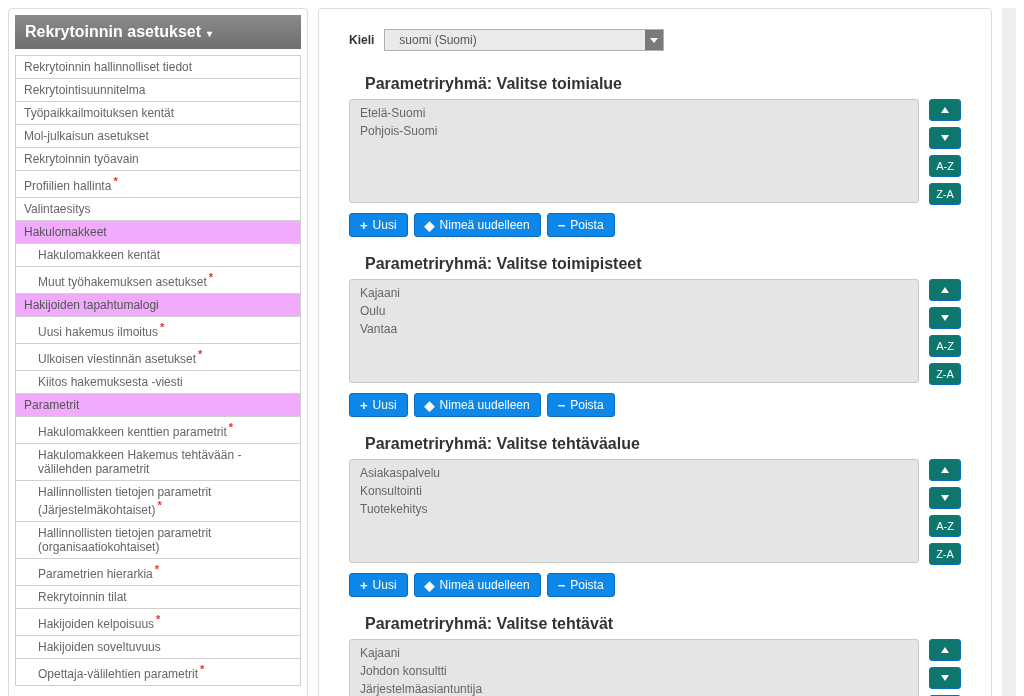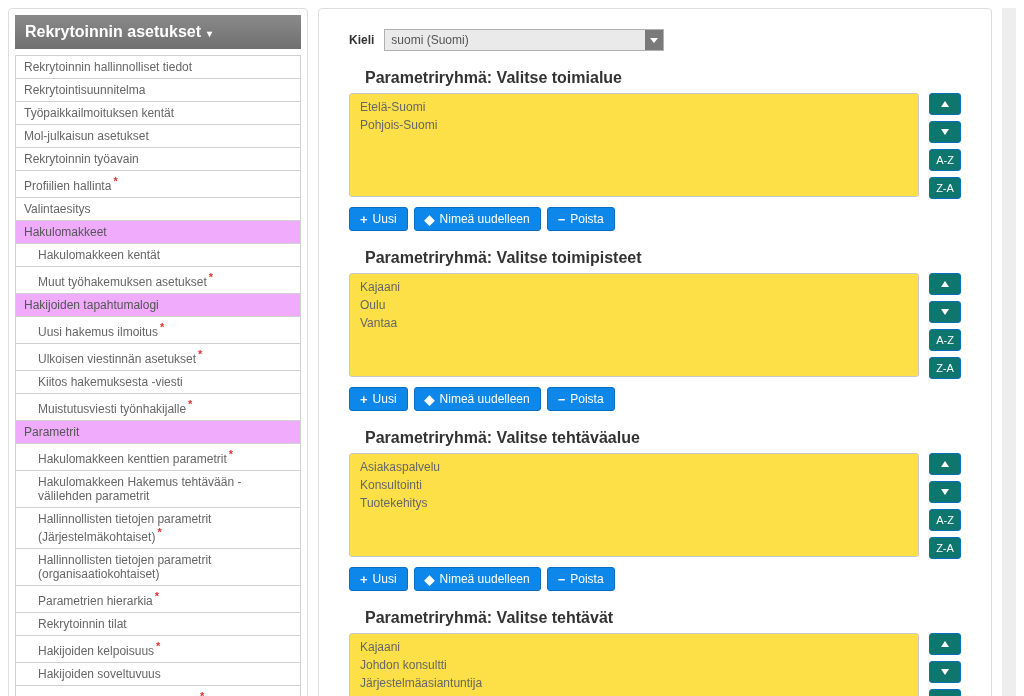--- a/index.html
+++ b/index.html
@@ -21,44 +21,44 @@
   border-bottom: 1px solid #d0d0d0;
   padding: 4px 8px;
   color: #666; font-size: 12px; cursor: pointer;
   background: #fff;
 }
 .nav-item:last-child { border-bottom: none; }
 .nav-item.sub { padding-left: 22px; }
 .nav-item.section { background: #f0abfc; color: #555; }
 .asterisk { color: #e03030; font-weight: bold; margin-left: 2px; font-size: 11px; vertical-align: super; }
 
-.lang-row { display: flex; align-items: center; gap: 10px; margin-bottom: 18px; }
+.lang-row { display: flex; align-items: center; gap: 10px; margin-bottom: 24px; }
 .lang-row label { font-weight: bold; font-size: 12px; }
 .lang-select {
   width: 280px; height: 22px; border: 1px solid #b0b0b0;
   background: #eaeaea; appearance: none; -webkit-appearance: none;
-  padding: 0 6px; font-size: 12px; color: #555; position: relative;
+  padding: 0 14px; font-size: 12px; color: #555; position: relative;
 }
 .lang-wrap { position: relative; display: inline-block; }
 .lang-wrap::after {
   content: ""; position: absolute; right: 1px; top: 1px; bottom: 1px; width: 18px;
   background: #7a7a7a; pointer-events: none;
 }
 .lang-wrap::before {
   content: ""; position: absolute; right: 6px; top: 9px; z-index: 2;
   border-left: 4px solid transparent; border-right: 4px solid transparent;
   border-top: 5px solid #fff; pointer-events: none;
 }
 
 .param-group { margin-bottom: 18px; }
 .param-title { font-weight: bold; font-size: 16px; margin-bottom: 6px; padding-left: 16px; }
 .param-body { display: flex; align-items: flex-start; gap: 10px; }
 .listbox {
   flex: 1; border: 1px solid #c8c8c8; border-radius: 3px;
-  height: 104px; overflow-y: auto; padding: 4px 0; background: #fde047;
+  height: 104px; overflow-y: auto; padding: 4px 0; background: #e5e5e5;
 }
 .listbox .opt { padding: 2px 10px; color: #666; font-size: 12px; cursor: pointer; }
 .side-btns { display: flex; flex-direction: column; gap: 6px; }
 .sbtn {
   width: 32px; height: 22px; background: #0f766e; border: 1px solid #0b6fc0;
   color: #fff; font-size: 11px; border-radius: 3px; cursor: pointer;
   display: flex; align-items: center; justify-content: center;
 }
 .sbtn svg { width: 10px; height: 10px; fill: #fff; }
 .action-row { display: flex; gap: 6px; margin-top: 8px; }
@@ -88,21 +88,20 @@
         <div class="nav-item">Rekrytoinnin työavain</div>
         <div class="nav-item">Profiilien hallinta<span class="asterisk">*</span></div>
         <div class="nav-item">Valintaesitys</div>
         <div class="nav-item section">Hakulomakkeet</div>
         <div class="nav-item sub">Hakulomakkeen kentät</div>
         <div class="nav-item sub">Muut työhakemuksen asetukset<span class="asterisk">*</span></div>
         <div class="nav-item section">Hakijoiden tapahtumalogi</div>
         <div class="nav-item sub">Uusi hakemus ilmoitus<span class="asterisk">*</span></div>
         <div class="nav-item sub">Ulkoisen viestinnän asetukset<span class="asterisk">*</span></div>
         <div class="nav-item sub">Kiitos hakemuksesta -viesti</div>
-        <div class="nav-item sub">Muistutusviesti työnhakijalle<span class="asterisk">*</span></div>
         <div class="nav-item section">Parametrit</div>
         <div class="nav-item sub">Hakulomakkeen kenttien parametrit<span class="asterisk">*</span></div>
         <div class="nav-item sub">Hakulomakkeen Hakemus tehtävään -välilehden parametrit</div>
         <div class="nav-item sub">Hallinnollisten tietojen parametrit (Järjestelmäkohtaiset)<span class="asterisk">*</span></div>
         <div class="nav-item sub">Hallinnollisten tietojen parametrit (organisaatiokohtaiset)</div>
         <div class="nav-item sub">Parametrien hierarkia<span class="asterisk">*</span></div>
         <div class="nav-item sub">Rekrytoinnin tilat</div>
         <div class="nav-item sub">Hakijoiden kelpoisuus<span class="asterisk">*</span></div>
         <div class="nav-item sub">Hakijoiden soveltuvuus</div>
         <div class="nav-item sub">Opettaja-välilehtien parametrit<span class="asterisk">*</span></div>

